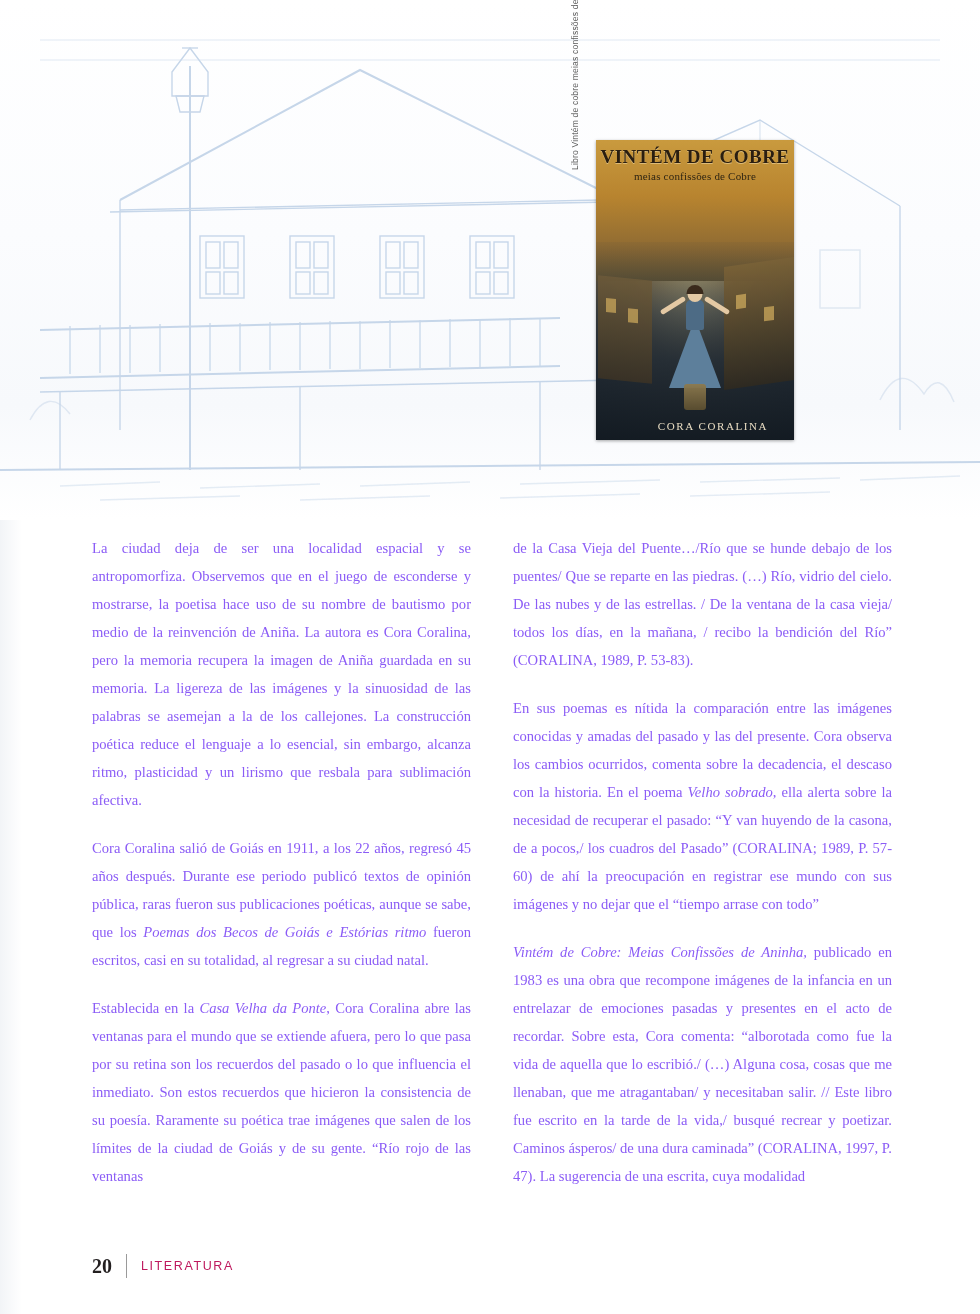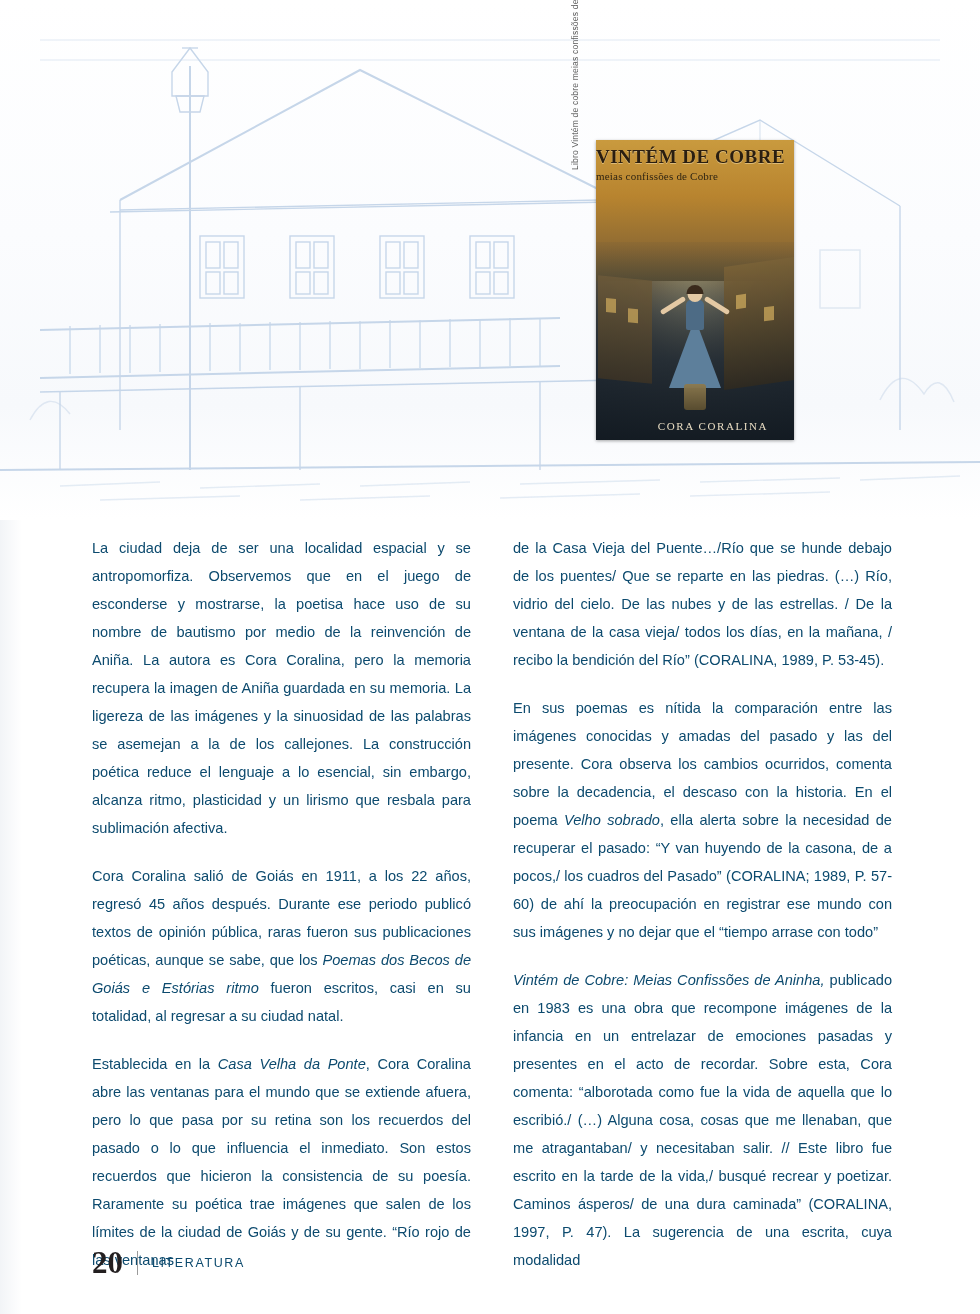--- a/index.html
+++ b/index.html
@@ -43,20 +43,21 @@
       radial-gradient(ellipse at 50% 38%, rgba(255,235,170,0.55) 0%, rgba(180,120,50,0.25) 45%, rgba(40,30,25,0.55) 100%),
       linear-gradient(180deg, #5a4a2e 0%, #7a5f33 12%, #9c7a3f 34%, #4a5a60 58%, #2c3b46 80%, #1e2a33 100%);
     overflow: hidden;
   }
   .bc-sky {
     position: absolute; left: 0; top: 0; right: 0; height: 47%;
     background: linear-gradient(180deg, #c99a3e 0%, #b8842f 40%, #8d6a33 78%, #6a5a36 100%);
   }
   .bc-title-band {
     position: absolute; left: 0; top: 6px; right: 0; height: 46px;
+    text-align: center;
   }
   .bc-title {
     font-family: "Liberation Serif", serif;
     font-weight: bold;
     font-size: 19px;
     letter-spacing: 0.5px;
     color: #2a1e10;
     line-height: 22px;
     text-shadow: 0 1px 0 rgba(255,240,200,0.45);
   }
@@ -161,54 +162,54 @@
     position: absolute;
     left: 92px;
     top: 534px;
     width: 800px;
     display: flex;
     gap: 42px;
   }
   .col { width: 379px; }
   .col p {
     margin: 0 0 20px 0;
-    font-family: Liberation Sans, sans-serif;
+    font-family: Liberation Serif, serif;
     font-size: 14.6px;
     line-height: 28px;
-    color: #0c4a6e;
+    color: #8b5cf6;
     text-align: justify;
     text-justify: inter-word;
   }
   .col p:last-child { margin-bottom: 0; }
   .it { font-style: italic; }
 
   
   .footer {
     position: absolute;
     left: 92px;
     bottom: 36px;
     display: flex;
     align-items: center;
     gap: 14px;
   }
   .folio {
     font-family: "Liberation Serif", serif;
-    font-size: 31px;
+    font-size: 20px;
     font-weight: bold;
     color: #231f20;
     line-height: 1;
   }
   .folio-rule {
     width: 1px; height: 24px; background: #9a9a9a;
   }
   .footer-label {
     font-family: "Liberation Sans", sans-serif;
     font-size: 12.5px;
     letter-spacing: 1.6px;
-    color: #0c4a6e;
+    color: #be185d;
   }
 </style>
 </head>
 <body>
 
 <div class="spine"></div>
 
 <div class="illustration">
   <svg class="illus-svg" width="980" height="520" viewBox="0 0 980 520" xmlns="http://www.w3.org/2000/svg" aria-hidden="true">
     <g stroke="#c3d4e8" stroke-width="1.4" fill="none" opacity="0.95">
@@ -341,21 +342,21 @@
 </div>
 <div class="book-caption">Libro Vintém de cobre  meias confissões de Aninha</div>
 
 <div class="columns">
   <div class="col">
     <p>La ciudad deja de ser una localidad espacial y se antropomorfiza. Observemos que en el juego de esconderse y mostrarse, la poetisa hace uso de su nombre de bautismo por medio de la reinvención de Aniña. La autora es Cora Coralina, pero la memoria recupera la imagen de Aniña guardada en su memoria. La ligereza de las imágenes y la sinuosidad de las palabras se asemejan a la de los callejones. La construcción poética reduce el lenguaje a lo esencial, sin embargo, alcanza ritmo, plasticidad y un lirismo que resbala para sublimación afectiva.</p>
     <p>Cora Coralina salió de Goiás en 1911, a los 22 años, regresó 45 años después. Durante ese periodo publicó textos de opinión pública, raras fueron sus publicaciones poéticas, aunque se sabe, que los <span class="it">Poemas dos Becos de Goiás e Estórias ritmo</span> fueron escritos, casi en su totalidad, al regresar a su ciudad natal.</p>
     <p>Establecida en la <span class="it">Casa Velha da Ponte</span>, Cora Coralina abre las ventanas para el mundo que se extiende afuera, pero lo que pasa por su retina son los recuerdos del pasado o lo que influencia el inmediato. Son estos recuerdos que hicieron la consistencia de su poesía. Raramente su poética trae imágenes que salen de los límites de la ciudad de Goiás y de su gente. “Río rojo de las ventanas</p>
   </div>
   <div class="col">
-    <p>de la Casa Vieja del Puente…/Río que se hunde debajo de los puentes/ Que se reparte en las piedras. (…) Río, vidrio del cielo. De las nubes y de las estrellas. / De la ventana de la casa vieja/ todos los días, en la mañana, / recibo la bendición del Río” (CORALINA, 1989, P. 53-45).</p>
+    <p>de la Casa Vieja del Puente…/Río que se hunde debajo de los puentes/ Que se reparte en las piedras. (…) Río, vidrio del cielo. De las nubes y de las estrellas. / De la ventana de la casa vieja/ todos los días, en la mañana, / recibo la bendición del Río” (CORALINA, 1989, P. 53-83).</p>
     <p>En sus poemas es nítida la comparación entre las imágenes conocidas y amadas del pasado y las del presente. Cora observa los cambios ocurridos, comenta sobre la decadencia, el descaso con la historia. En el poema <span class="it">Velho sobrado</span>, ella alerta sobre la necesidad de recuperar el pasado: “Y van huyendo de la casona, de a pocos,/ los cuadros del Pasado” (CORALINA; 1989, P. 57-60) de ahí la preocupación en registrar ese mundo con sus imágenes y no dejar que el “tiempo arrase con todo”</p>
     <p><span class="it">Vintém de Cobre: Meias Confissões de Aninha,</span> publicado en 1983 es una obra que recompone imágenes de la infancia en un entrelazar de emociones pasadas y presentes en el acto de recordar. Sobre esta, Cora comenta: “alborotada como fue la vida de aquella que lo escribió./ (…) Alguna cosa, cosas que me llenaban, que me atragantaban/ y necesitaban salir. // Este libro fue escrito en la tarde de la vida,/ busqué recrear y poetizar. Caminos ásperos/ de una dura caminada” (CORALINA, 1997, P. 47). La sugerencia de una escrita, cuya modalidad</p>
   </div>
 </div>
 
 <div class="footer">
   <div class="folio">20</div>
   <div class="folio-rule"></div>
   <div class="footer-label">LITERATURA</div>
 </div>

